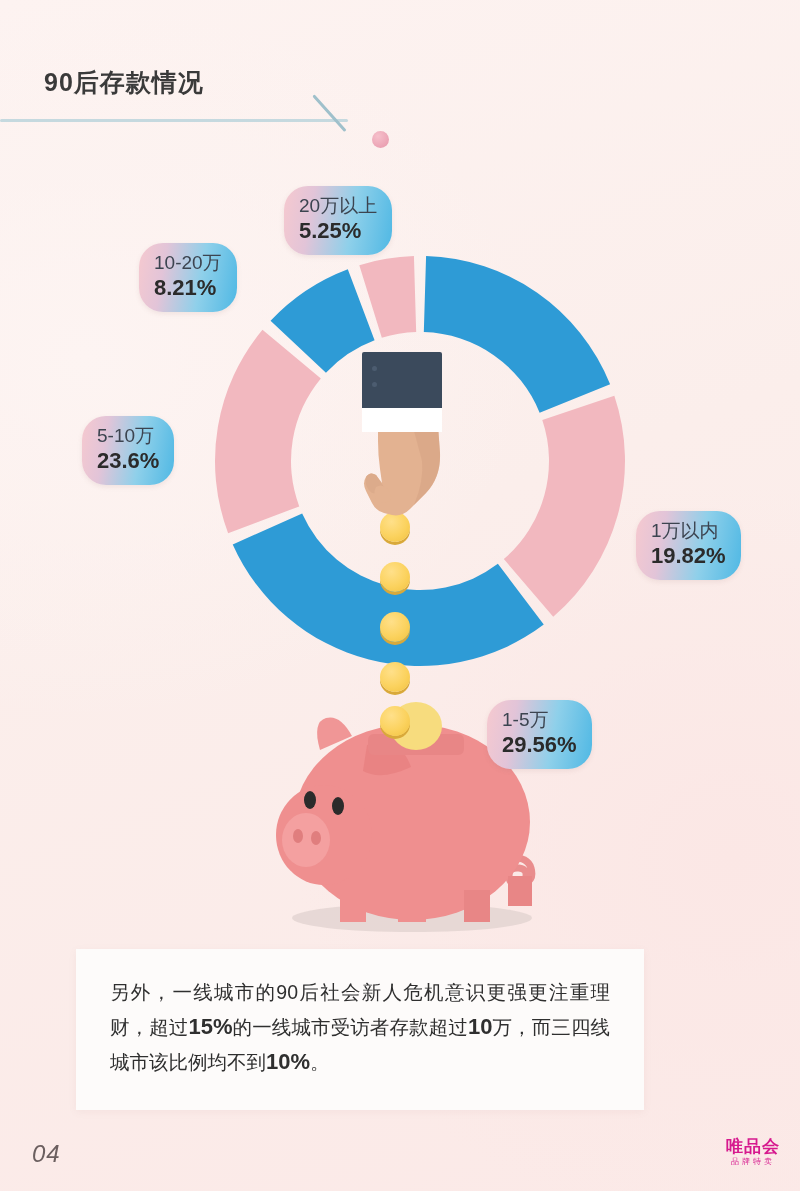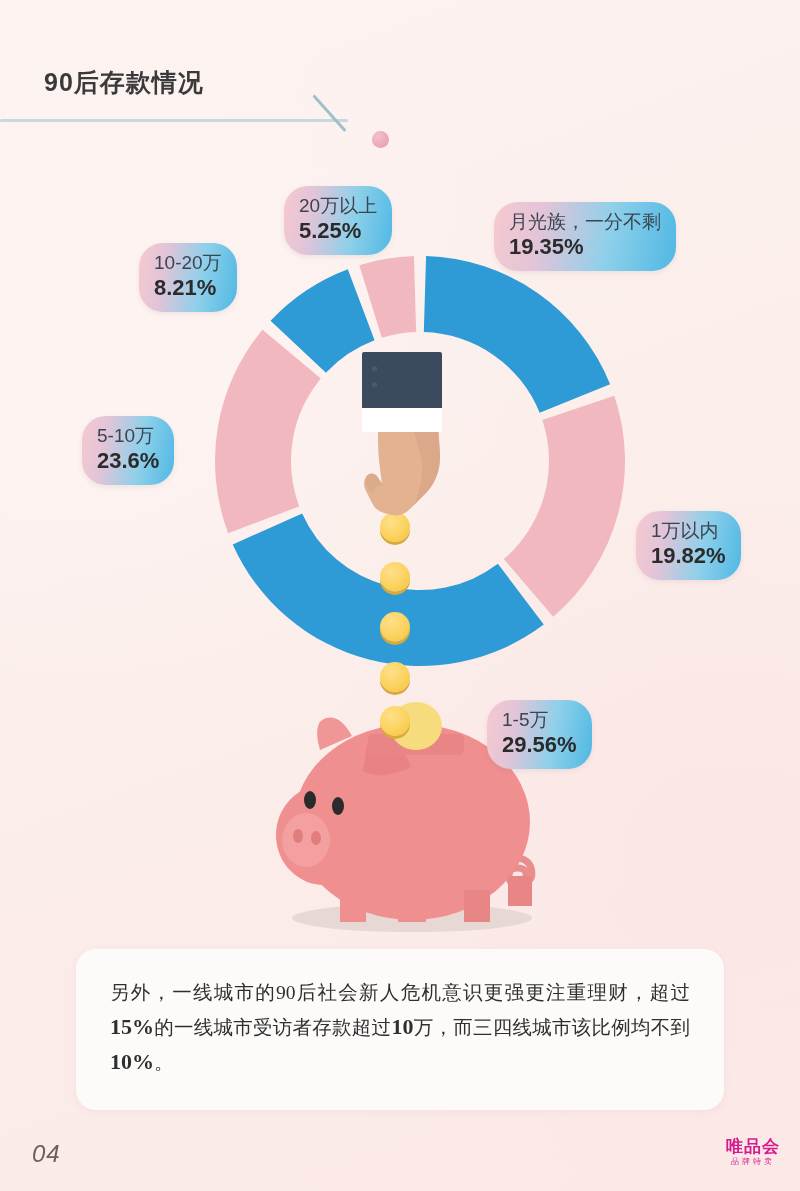--- a/index.html
+++ b/index.html
@@ -142,27 +142,26 @@
     position: absolute;
     left: 232px; top: 690px;
     width: 350px; height: 250px;
     z-index: 1;
   }
 
   
   .note {
     position: absolute;
     left: 76px; top: 949px;
-    width: 648px;
+    width: 568px;
     box-sizing: border-box;
     padding: 28px 34px 30px 34px;
     background: #fdfbfa;
-    border-radius: 20px;
+    border-radius: 0;
     box-shadow: 0 2px 8px rgba(160,120,120,0.07);
-    font-family: Liberation Serif, serif;
   }
   .note-p {
     margin: 0;
     font-size: 19.5px;
     line-height: 1.62;
     color: #2f2f2f;
     text-align: justify;
   }
   .note-p b { font-weight: bold; font-size: 22px; }
 
@@ -265,24 +264,20 @@
     <ellipse cx="106" cy="116" rx="6" ry="9" fill="#2b2b2b"></ellipse>
     <path d="M120 44 h84 q6 0 6 7 v7 q0 7 -6 7 h-84 q-6 0 -6 -7 v-7 q0 -7 6 -7 Z" transform="translate(22,0)" fill="#e88686"></path>
     <ellipse cx="184" cy="36" rx="26" ry="24" fill="#f7dc7e"></ellipse>
   </svg>
 
   <div class="lbl" style="left:272px; top:186px;margin-left:12px;">
     <span class="lbl-name">20万以上</span>
     <span class="lbl-val">5.25%</span>
   </div>
 
-  <div class="lbl" style="left:494px; top:202px;">
-    <span class="lbl-name">月光族，一分不剩</span>
-    <span class="lbl-val">19.35%</span>
-  </div>
 
   <div class="lbl" style="left:139px; top:243px;">
     <span class="lbl-name">10-20万</span>
     <span class="lbl-val">8.21%</span>
   </div>
 
   <div class="lbl" style="left:40px; top:416px;margin-left:42px;">
     <span class="lbl-name">5-10万</span>
     <span class="lbl-val">23.6%</span>
   </div>

